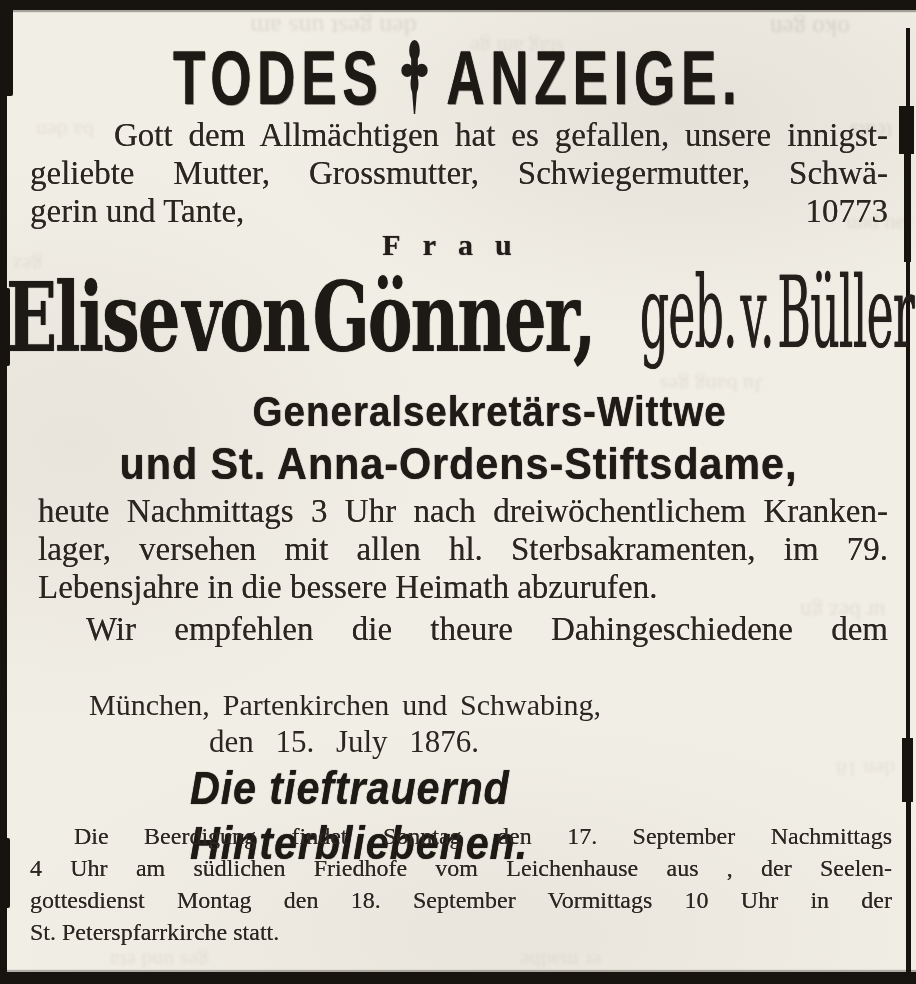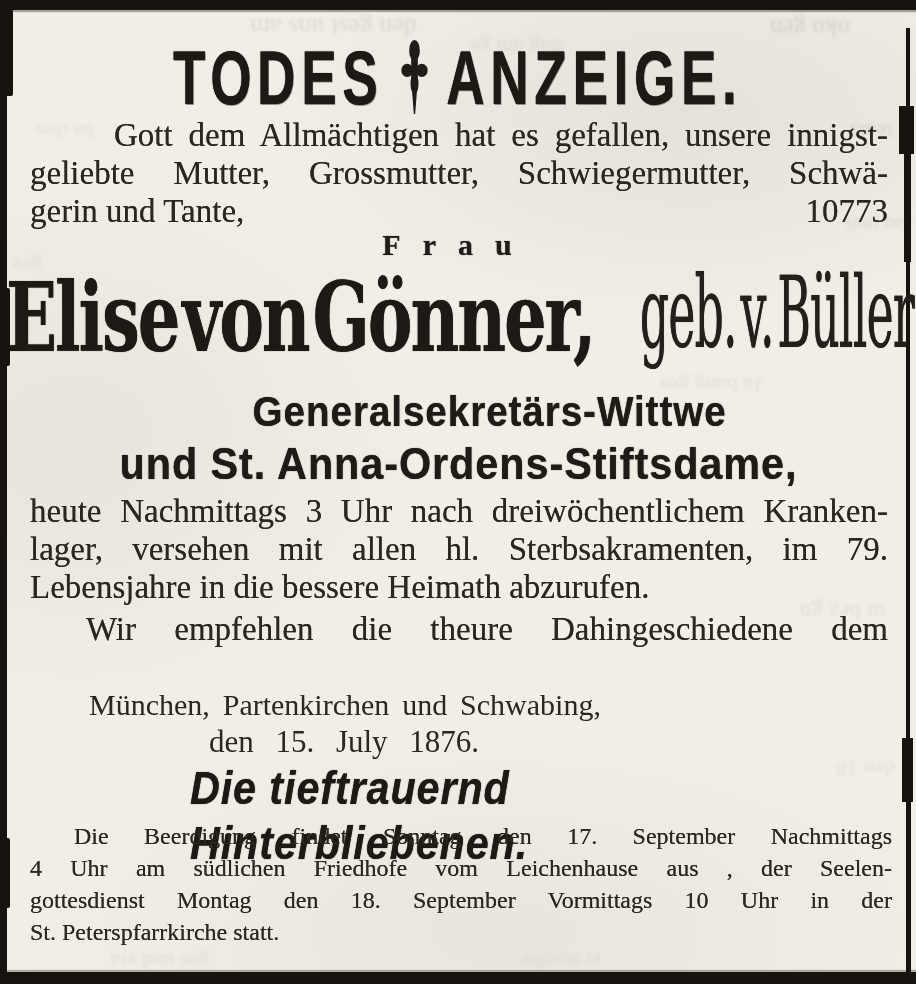--- a/index.html
+++ b/index.html
@@ -140,21 +140,21 @@
     <span class="name-suffix">geb. v. Büller</span>
   </div>
 
   <div class="abs subline sub1">
     <span class="cond">Generalsekretärs-Wittwe</span>
   </div>
   <div class="abs subline sub2">
     <span class="cond">und St. Anna-Ordens-Stiftsdame,</span>
   </div>
 
-  <div class="abs para" style="top:492px;">
+  <div class="abs para" style="top:492px;margin-left:8px;">
     <div class="jline">heute Nachmittags 3 Uhr nach dreiwöchentlichem Kranken-</div>
     <div class="jline">lager, versehen mit allen hl. Sterbsakramenten, im 79.</div>
     <div class="lline">Lebensjahre in die bessere Heimath abzurufen.</div>
   </div>
 
   <div class="abs para" style="top:610px;">
     <div class="jline indent-body2">Wir empfehlen die theure Dahingeschiedene dem</div>
   </div>
 
   <div class="abs places">München, Partenkirchen und Schwabing,</div>

